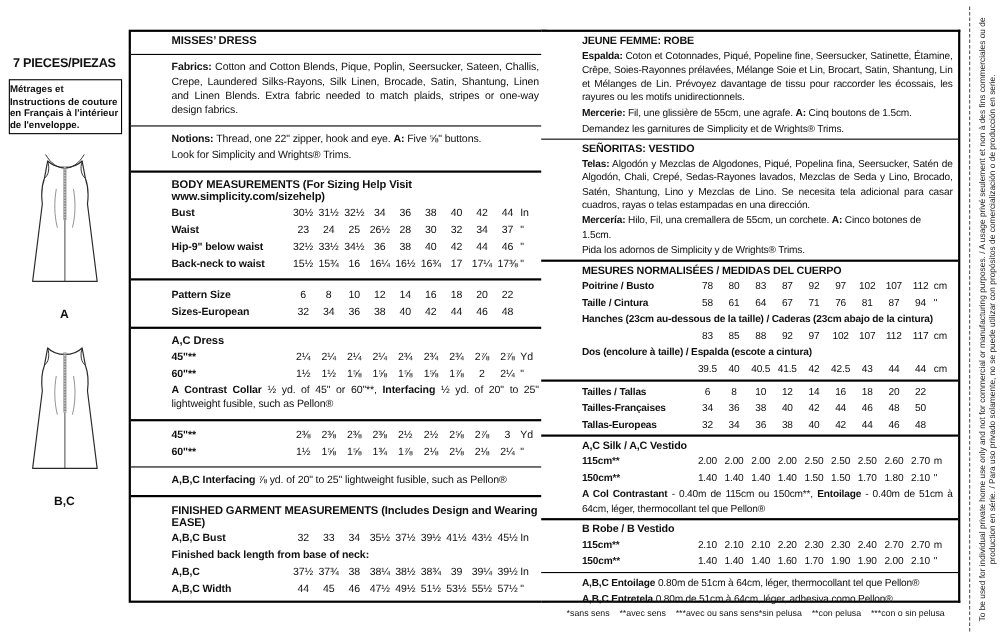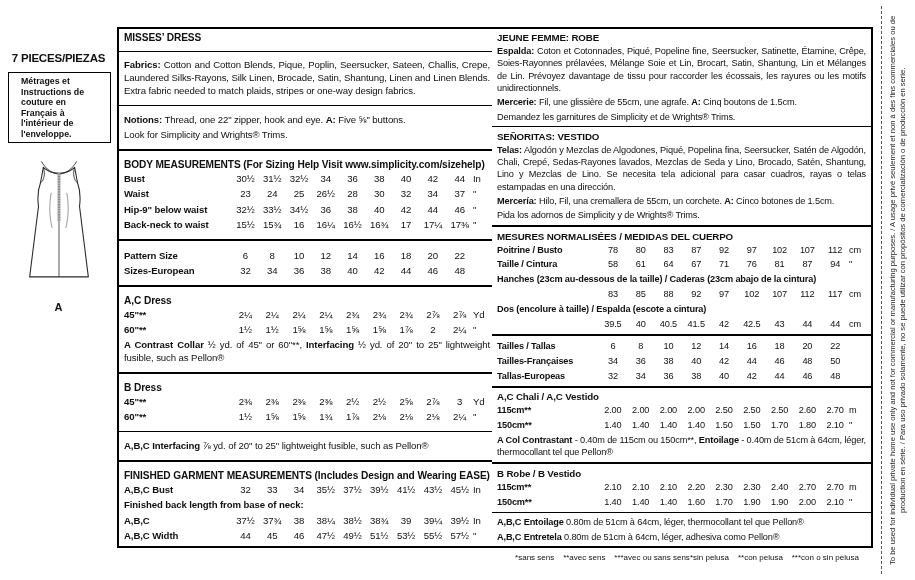--- a/index.html
+++ b/index.html
@@ -2,35 +2,35 @@
 <html><head>
 <meta charset="utf-8">
 <style>
   body{margin:0;background:#fff;}
   .sheet{position:relative;width:915px;height:580px;background:#fff;overflow:hidden;
          font-family:"Liberation Sans",sans-serif;color:#101010;}
 
   
   .sidebar{position:absolute;left:0;top:0;width:117px;height:580px;}
   .pieces{margin-top:52px;text-align:center;font-weight:700;font-size:11.5px;letter-spacing:-0.2px;}
-  .note-box{border:1.5px solid #000;margin:8px 6px 0 8px;padding:3px 12px;font-weight:700;
+  .note-box{border:1.5px solid #000;margin:8px 6px 0 8px;padding:3px 0;font-weight:700;
             font-size:8.8px;line-height:10.5px;}
   .sketch{text-align:center;margin-top:8px;}
   .sketch svg{display:block;margin:0 auto;}
   .sk-label{font-weight:700;font-size:11px;}
 
   
   .col{position:absolute;top:27px;height:521px;box-sizing:border-box;border:2px solid #000;
        display:flex;flex-direction:column;justify-content:space-between;background:#fff;}
   .col-en{left:117px;width:380px;font-size:9.6px;letter-spacing:-0.1px;}
   .col-fr{left:492px;width:381px;border-left:none;font-size:9.2px;letter-spacing:-0.15px;}
 
   .rule{border-top:1.5px solid #000;}
   .rule.thick{border-top:2.5px solid #000;}
-  .sec{padding:2px 5px;}
+  .sec{padding:2px 5px;margin-left:32px;}
   .sec-h{font-weight:700;font-size:1.06em;padding:1px 0;}
   .para{line-height:1.34;padding:1px 0;}
   .para.j{text-align:justify;}
 
   .trow{display:flex;align-items:baseline;line-height:1.62;}
   .tfull{display:block;font-weight:700;}
   .tlabel{flex:0 0 108px;font-weight:700;}
   .col-fr .tlabel{flex:0 0 102px;}
   .tcell{flex:1 1 0;text-align:center;}
   .tunit{flex:0 0 17px;}
@@ -64,20 +64,37 @@
           <path d="M37 42 C35 54 35 66 38 78" stroke="#555" stroke-width="0.6"></path>
           <path d="M53 42 C55 54 55 66 52 78" stroke="#555" stroke-width="0.6"></path>
         </g>
         <rect x="43.6" y="21" width="2.8" height="50" fill="#8a8a8a"></rect>
         <line x1="45" y1="21" x2="45" y2="71" stroke="#e5e5e5" stroke-width="1" stroke-dasharray="1.3 1.3"></line>
         <line x1="45" y1="71" x2="45" y2="128" stroke="#2a2a2a" stroke-width="0.8"></line>
       </svg>
       <div class="sk-label">A</div>
     </div>
 
+    <div class="sketch">
+      <svg width="88" height="150" viewBox="0 0 90 152">
+        <g fill="#fff" stroke="#2a2a2a" stroke-width="1.1" stroke-linejoin="round">
+          <path d="M29 16 L26 32 C23 40 23 48 24 56 L15 128 L75 128 L66 56 C67 48 67 40 64 32 L61 16 C53 24 37 24 29 16 Z"></path>
+        </g>
+        <g fill="none" stroke="#2a2a2a" stroke-width="0.9">
+          <path d="M26 32 C30 29 31 23 29 16"></path>
+          <path d="M64 32 C60 29 59 23 61 16"></path>
+          <path d="M37 42 C35 54 35 66 38 78" stroke="#555" stroke-width="0.6"></path>
+          <path d="M53 42 C55 54 55 66 52 78" stroke="#555" stroke-width="0.6"></path>
+        </g>
+        <rect x="43.6" y="20" width="2.8" height="56" fill="#8a8a8a"></rect>
+        <line x1="45" y1="20" x2="45" y2="76" stroke="#e5e5e5" stroke-width="1" stroke-dasharray="1.3 1.3"></line>
+        <line x1="45" y1="76" x2="45" y2="128" stroke="#2a2a2a" stroke-width="0.8"></line>
+      </svg>
+      <div class="sk-label">B,C</div>
+    </div>
   </div>
 
   <div class="col col-en">
     <div class="sec">
       <div class="sec-h">MISSES’ DRESS</div>
     </div>
     <div class="rule"></div>
     <div class="sec">
       <div class="para j"><b>Fabrics:</b> Cotton and Cotton Blends, Pique, Poplin, Seersucker, Sateen, Challis, Crepe, Laundered Silks-Rayons, Silk Linen, Brocade, Satin, Shantung, Linen and Linen Blends. Extra fabric needed to match plaids, stripes or one-way design fabrics.</div>
     </div>
@@ -201,21 +218,20 @@
             <div class="tcell">1⅞</div>
             <div class="tcell">2</div>
             <div class="tcell">2¼</div>
             <div class="tunit">"</div>
           </div>
         </div>
       <div class="para j"><b>A Contrast Collar</b> ½ yd. of 45" or 60"**, <b>Interfacing</b> ½ yd. of 20" to 25" lightweight fusible, such as Pellon®</div>
     </div>
     <div class="rule thick"></div>
     <div class="sec">
-      <div class="sec-h">B Dress</div>
       <div>
           <div class="trow">
             <div class="tlabel">45"**</div>
             <div class="tcell">2⅜</div>
             <div class="tcell">2⅜</div>
             <div class="tcell">2⅜</div>
             <div class="tcell">2⅜</div>
             <div class="tcell">2½</div>
             <div class="tcell">2½</div>
             <div class="tcell">2⅝</div>
@@ -401,21 +417,21 @@
           <div class="tcell">40</div>
           <div class="tcell">42</div>
           <div class="tcell">44</div>
           <div class="tcell">46</div>
           <div class="tcell">48</div>
           <div class="tunit"></div>
         </div>
       </div>
     <div class="rule thick"></div>
     <div class="sec">
-      <div class="sec-h">A,C Chali / A,C Vestido</div>
+      <div class="sec-h">A,C Silk / A,C Vestido</div>
       <div>
           <div class="trow">
             <div class="tlabel">115cm**</div>
             <div class="tcell">2.00</div>
             <div class="tcell">2.00</div>
             <div class="tcell">2.00</div>
             <div class="tcell">2.00</div>
             <div class="tcell">2.50</div>
             <div class="tcell">2.50</div>
             <div class="tcell">2.50</div>

